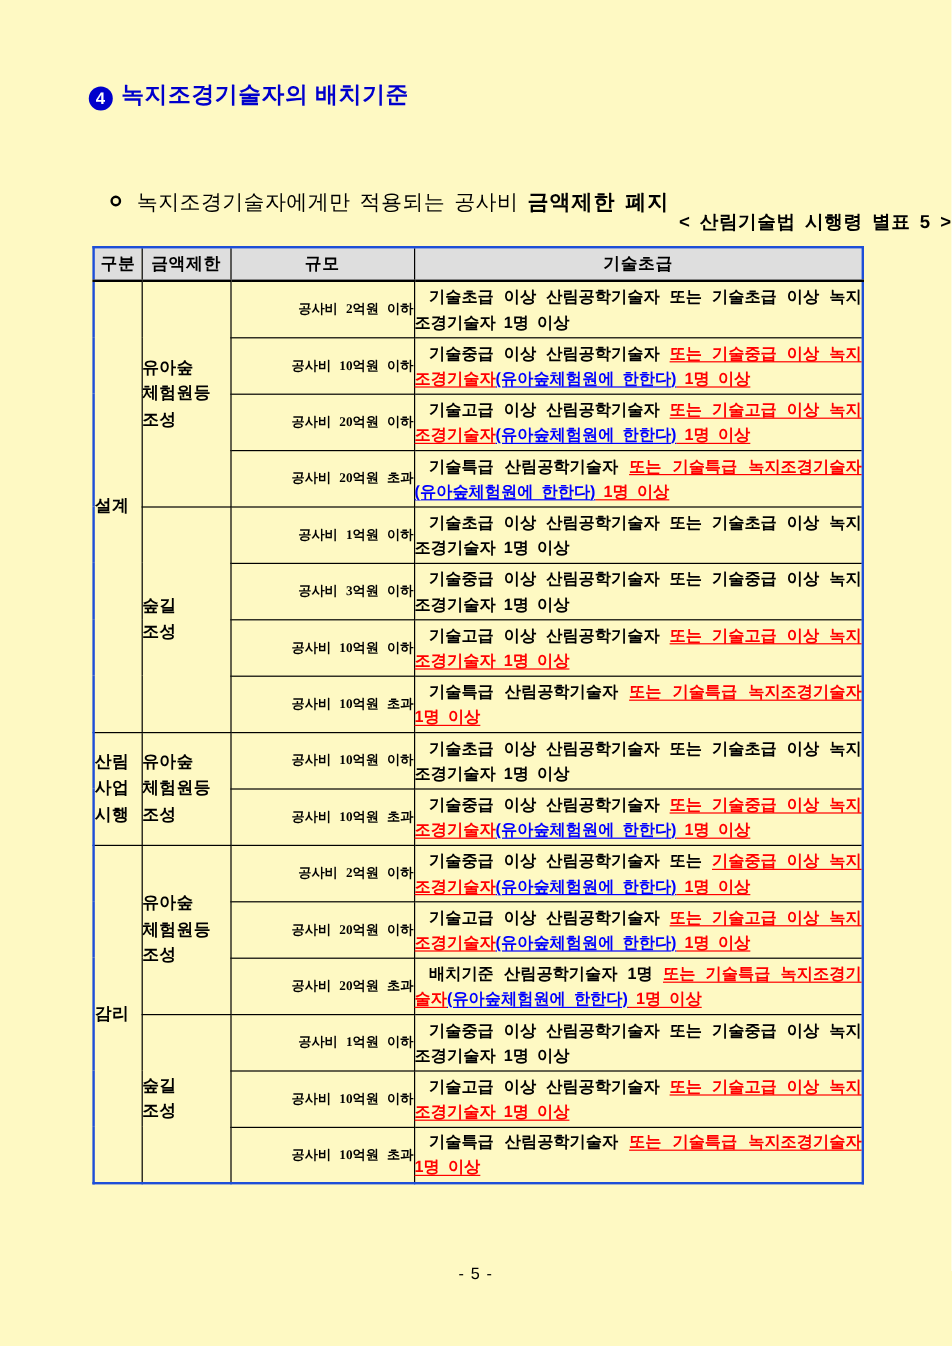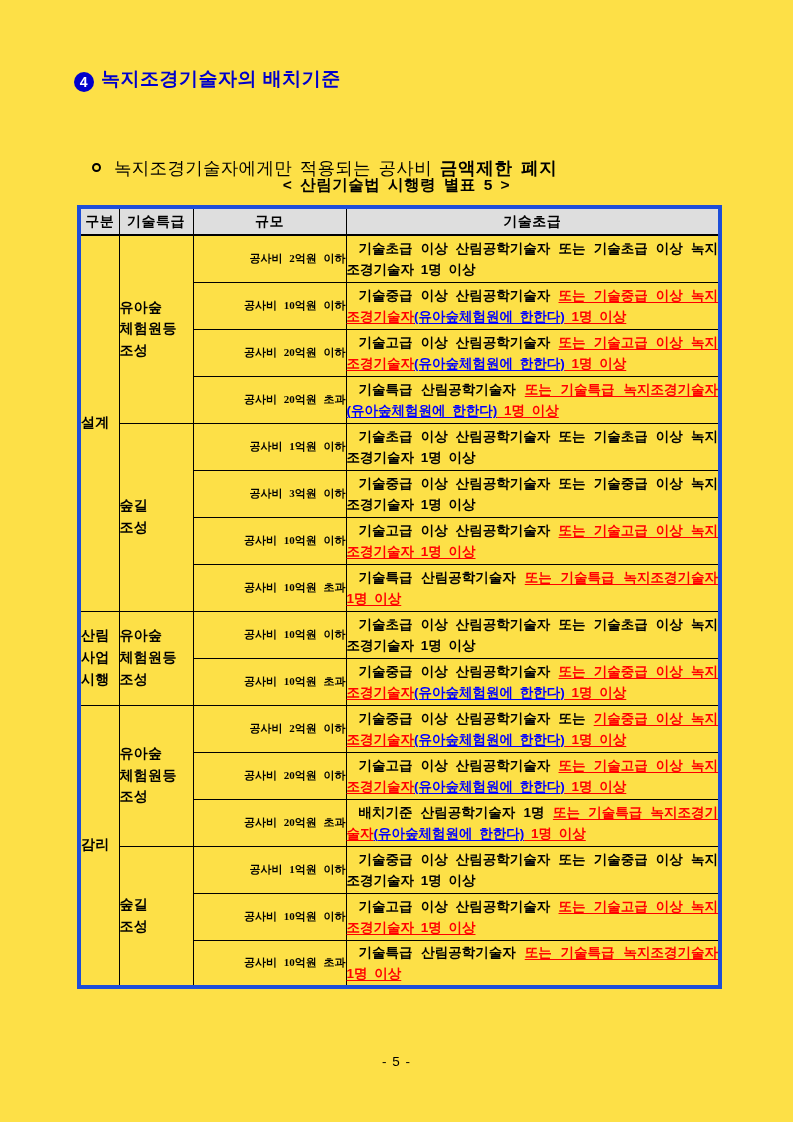--- a/index.html
+++ b/index.html
@@ -1,21 +1,21 @@
 <!DOCTYPE html>
 <html><head>
 <meta charset="utf-8">
 <style>
   * { box-sizing: border-box; }
   html, body { margin: 0; padding: 0; background: #ffffff; }
   .page {
     position: relative;
     width: 793px;
     height: 1122px;
-    background: #fde047;
+    background: #fef9c3;
     font-family: "Liberation Sans", sans-serif;
     color: #000;
     overflow: hidden;
   }
   .heading {
     position: absolute;
     left: 74px;
     top: 66px;
     font-size: 19px;
     font-weight: bold;
@@ -56,34 +56,34 @@
     border-radius: 50%;
     margin-right: 13px;
     vertical-align: 2px;
   }
   .bullet-line b { font-weight: bold; letter-spacing: 0.8px; }
   .caption {
     position: absolute;
     left: 0;
     top: 175px;
     width: 100%;
-    text-align: center;
+    text-align: right;
     font-weight: bold;
     font-size: 15.5px;
     letter-spacing: 0.5px;
     word-spacing: 3px;
   }
   table.doc-table {
     position: absolute;
     left: 77px;
     top: 205px;
     width: 641px;
     border-collapse: collapse;
     table-layout: fixed;
-    border: 4px solid #1d4ed8;
+    border: 2px solid #1d4ed8;
   }
   .doc-table col.col-g { width: 40px; }
   .doc-table col.col-c { width: 74px; }
   .doc-table col.col-s { width: 153px; }
   .doc-table col.col-k { width: 374px; }
   .doc-table th {
     background: #DEDEDE;
     border: 1px solid #000;
     border-bottom: 2px solid #000;
     font-size: 14px;
@@ -154,21 +154,21 @@
   <table class="doc-table">
     <colgroup>
       <col class="col-g">
         <col class="col-c">
         <col class="col-s">
         <col class="col-k">
     </colgroup>
     <thead>
       <tr id="header-row">
           <th>구분</th>
-          <th>기술특급</th>
+          <th>금액제한</th>
           <th>규모</th>
           <th>기술초급</th>
         </tr>
     </thead>
     <tbody id="table-body">
         <tr>
           <td class="cell-group" rowspan="8">설계</td>
           <td class="cell-category" rowspan="4">유아숲
 체험원등
 조성</td>

